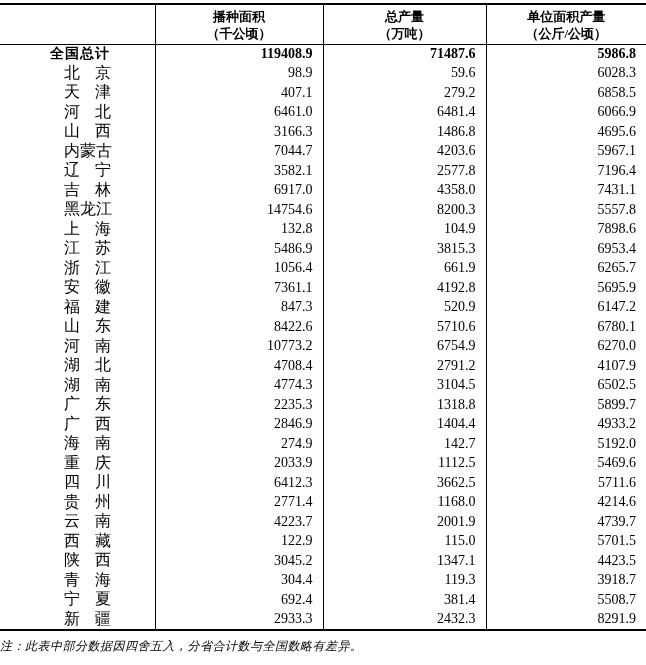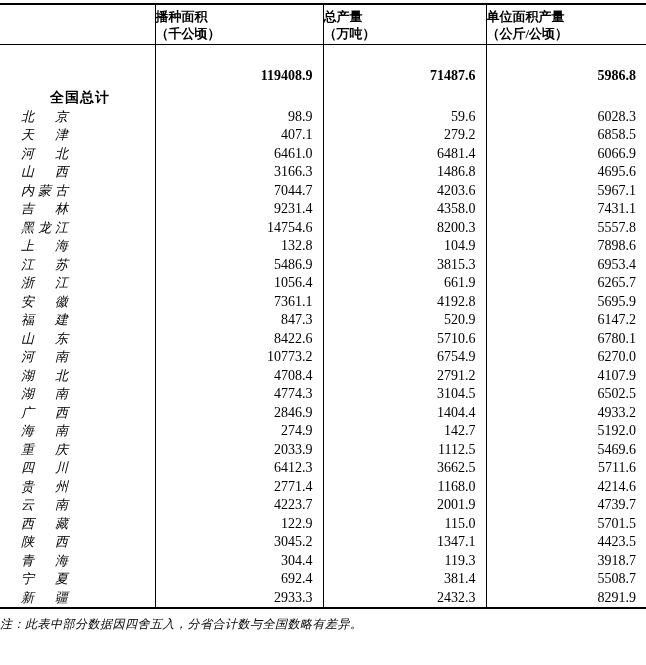--- a/index.html
+++ b/index.html
@@ -28,21 +28,21 @@
   col.c-v1   { width: 168px; }
   col.c-v2   { width: 163px; }
   col.c-v3   { width: 160px; }
 
   thead th {
     border-bottom: 1px solid #000;
     font-weight: bold;
     font-size: 13px;
     line-height: 17px;
     height: 37px;
-    text-align: left;
+    text-align: center;
     vertical-align: middle;
     padding: 1px 0;
   }
   .vline { border-left: 1px solid #000; }
 
   tbody td {
     height: 18.5px;
     padding: 0;
     font-size: 14px;
     line-height: 18.5px;
@@ -52,30 +52,28 @@
   td.num {
     text-align: right;
     padding-right: 10px;
   }
   tr.total-row td { font-weight: bold; }
   .total-name {
     display: inline-block;
     margin-left: 50px;
     font-size: 14px;
     letter-spacing: 1px;
-    margin-top: 44px;
   }
   .prov-name {
     display: inline-block;
     width: 47px;
-    margin-left: 21px;
-    font-size: 13px;
+    margin-left: 64px;
+    font-size: 16px;
     text-align: justify;
     text-align-last: justify;
-    font-style: italic;
   }
   .footnote {
     margin-top: 7px;
     padding-left: 0;
     font-size: 12px;
     font-style: italic;
     letter-spacing: 0.5px;
   }
 </style>
 </head>
@@ -138,22 +136,28 @@
           <td class="num vline">1486.8</td>
           <td class="num vline">4695.6</td>
         </tr>
         <tr>
           <td><span class="prov-name">内蒙古</span></td>
           <td class="num vline">7044.7</td>
           <td class="num vline">4203.6</td>
           <td class="num vline">5967.1</td>
         </tr>
         <tr>
+          <td><span class="prov-name">辽宁</span></td>
+          <td class="num vline">3582.1</td>
+          <td class="num vline">2577.8</td>
+          <td class="num vline">7196.4</td>
+        </tr>
+        <tr>
           <td><span class="prov-name">吉林</span></td>
-          <td class="num vline">9231.4</td>
+          <td class="num vline">6917.0</td>
           <td class="num vline">4358.0</td>
           <td class="num vline">7431.1</td>
         </tr>
         <tr>
           <td><span class="prov-name">黑龙江</span></td>
           <td class="num vline">14754.6</td>
           <td class="num vline">8200.3</td>
           <td class="num vline">5557.8</td>
         </tr>
         <tr>
@@ -204,20 +208,26 @@
           <td class="num vline">2791.2</td>
           <td class="num vline">4107.9</td>
         </tr>
         <tr>
           <td><span class="prov-name">湖南</span></td>
           <td class="num vline">4774.3</td>
           <td class="num vline">3104.5</td>
           <td class="num vline">6502.5</td>
         </tr>
         <tr>
+          <td><span class="prov-name">广东</span></td>
+          <td class="num vline">2235.3</td>
+          <td class="num vline">1318.8</td>
+          <td class="num vline">5899.7</td>
+        </tr>
+        <tr>
           <td><span class="prov-name">广西</span></td>
           <td class="num vline">2846.9</td>
           <td class="num vline">1404.4</td>
           <td class="num vline">4933.2</td>
         </tr>
         <tr>
           <td><span class="prov-name">海南</span></td>
           <td class="num vline">274.9</td>
           <td class="num vline">142.7</td>
           <td class="num vline">5192.0</td>

